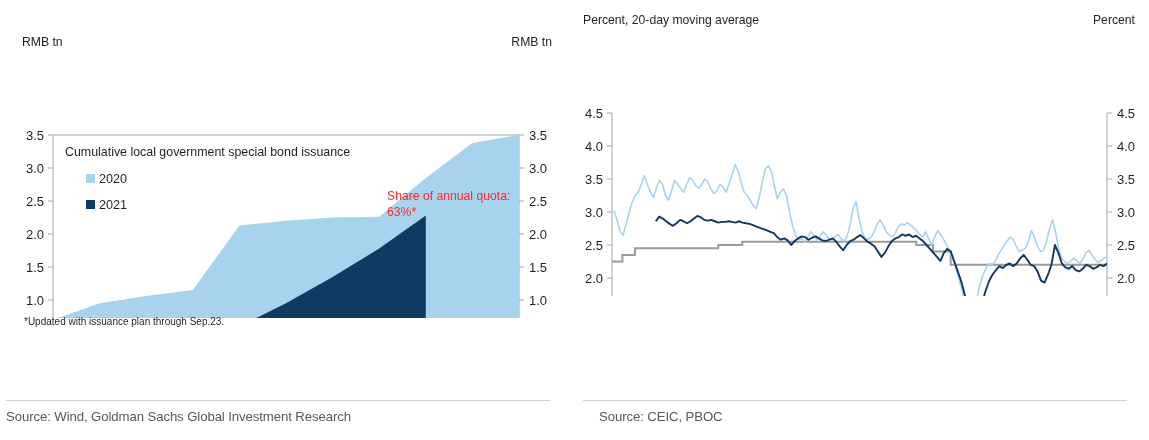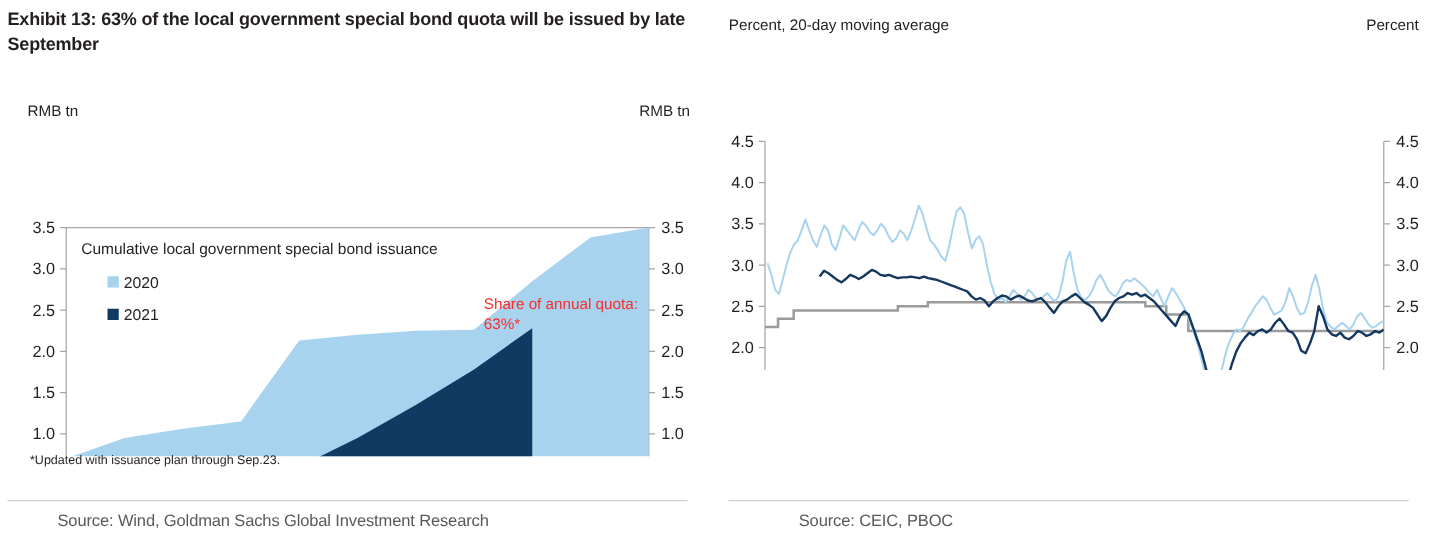--- a/index.html
+++ b/index.html
@@ -54,32 +54,30 @@
   }
   .panel-left .rule{left:6px;right:24px;top:400px;}
   .panel-right .rule{left:8px;right:22px;top:400px;}
 
   .source{
     position:absolute;top:409px;
     font-size:13.2px;color:#58595b;
     font-family:"Liberation Sans",sans-serif;
     font-stretch:condensed;
     letter-spacing:-0.1px;
-    margin-left:40px;
   }
   .panel-left .source{left:6px;}
   .panel-right .source{left:24px;}
 </style>
 </head>
 <body>
 
 <div class="page">
 
   <div class="panel panel-left">
-    <h2 class="exhibit-title">Exhibit 13: 63% of the local government special bond quota will be issued by late September</h2>
 
     <div class="chart-wrap">
       <svg width="574" height="290" viewBox="0 0 574 290">
         <defs>
           <clipPath id="leftClip">
               <rect x="53" y="107" width="466" height="231"></rect>
             </clipPath>
         </defs>
 
         <text class="axis-unit" x="22" y="18">RMB tn</text>

